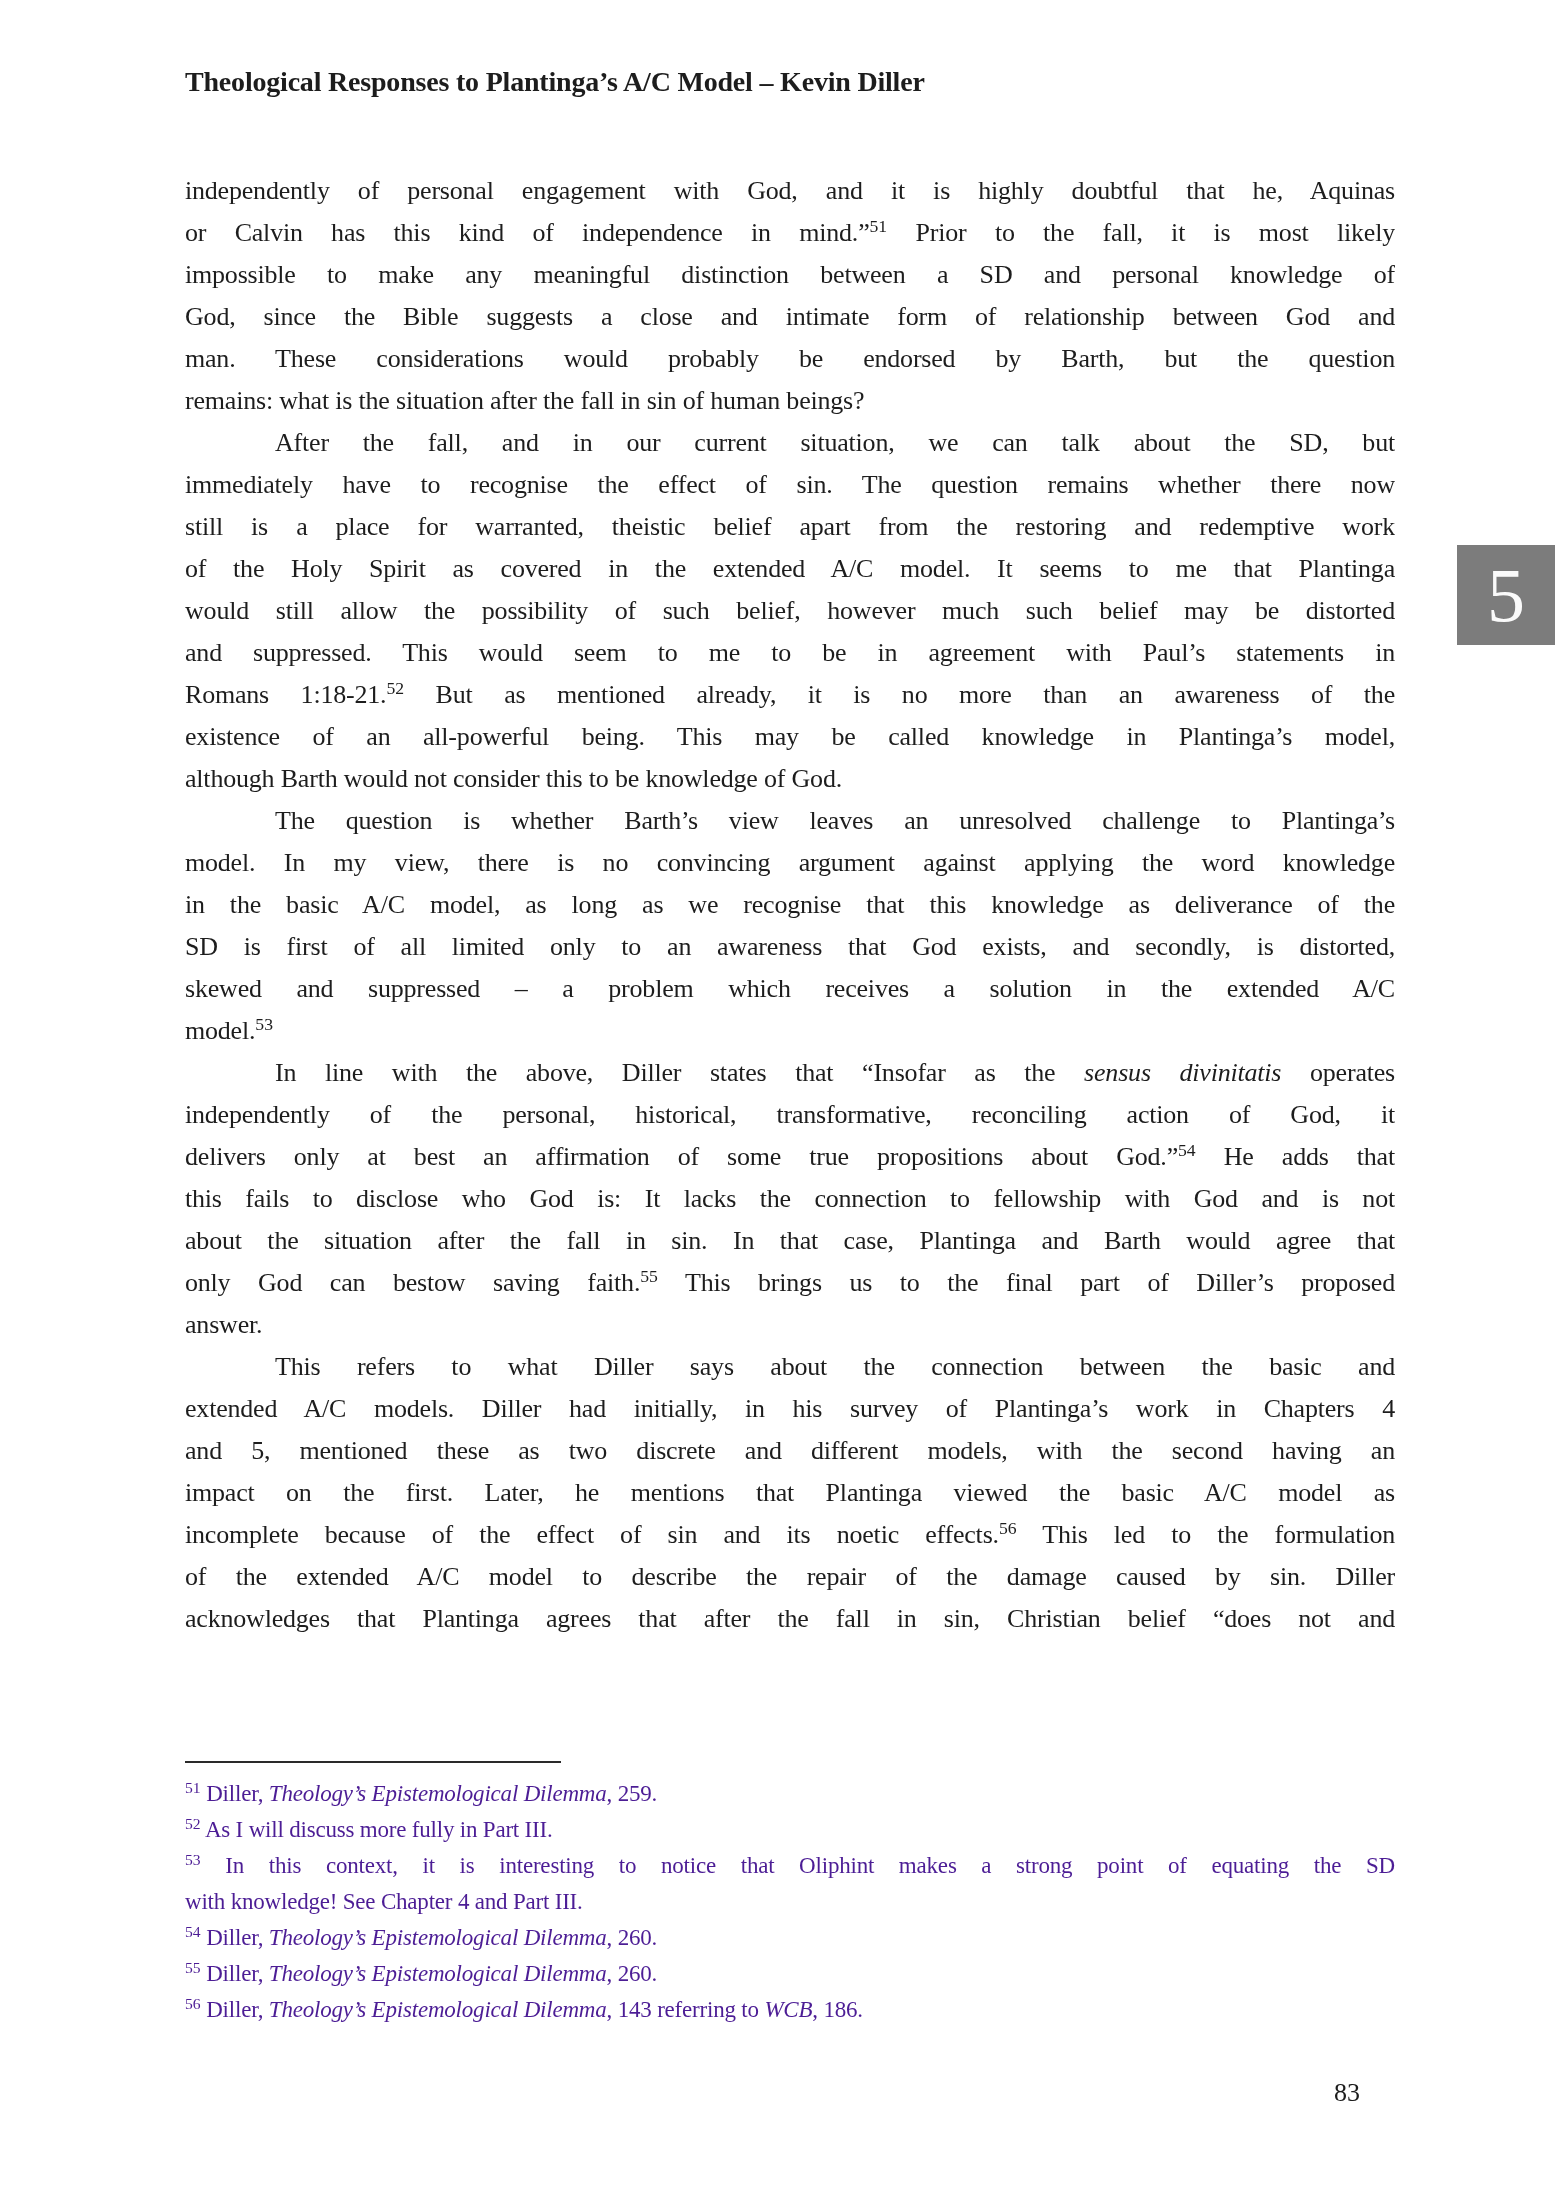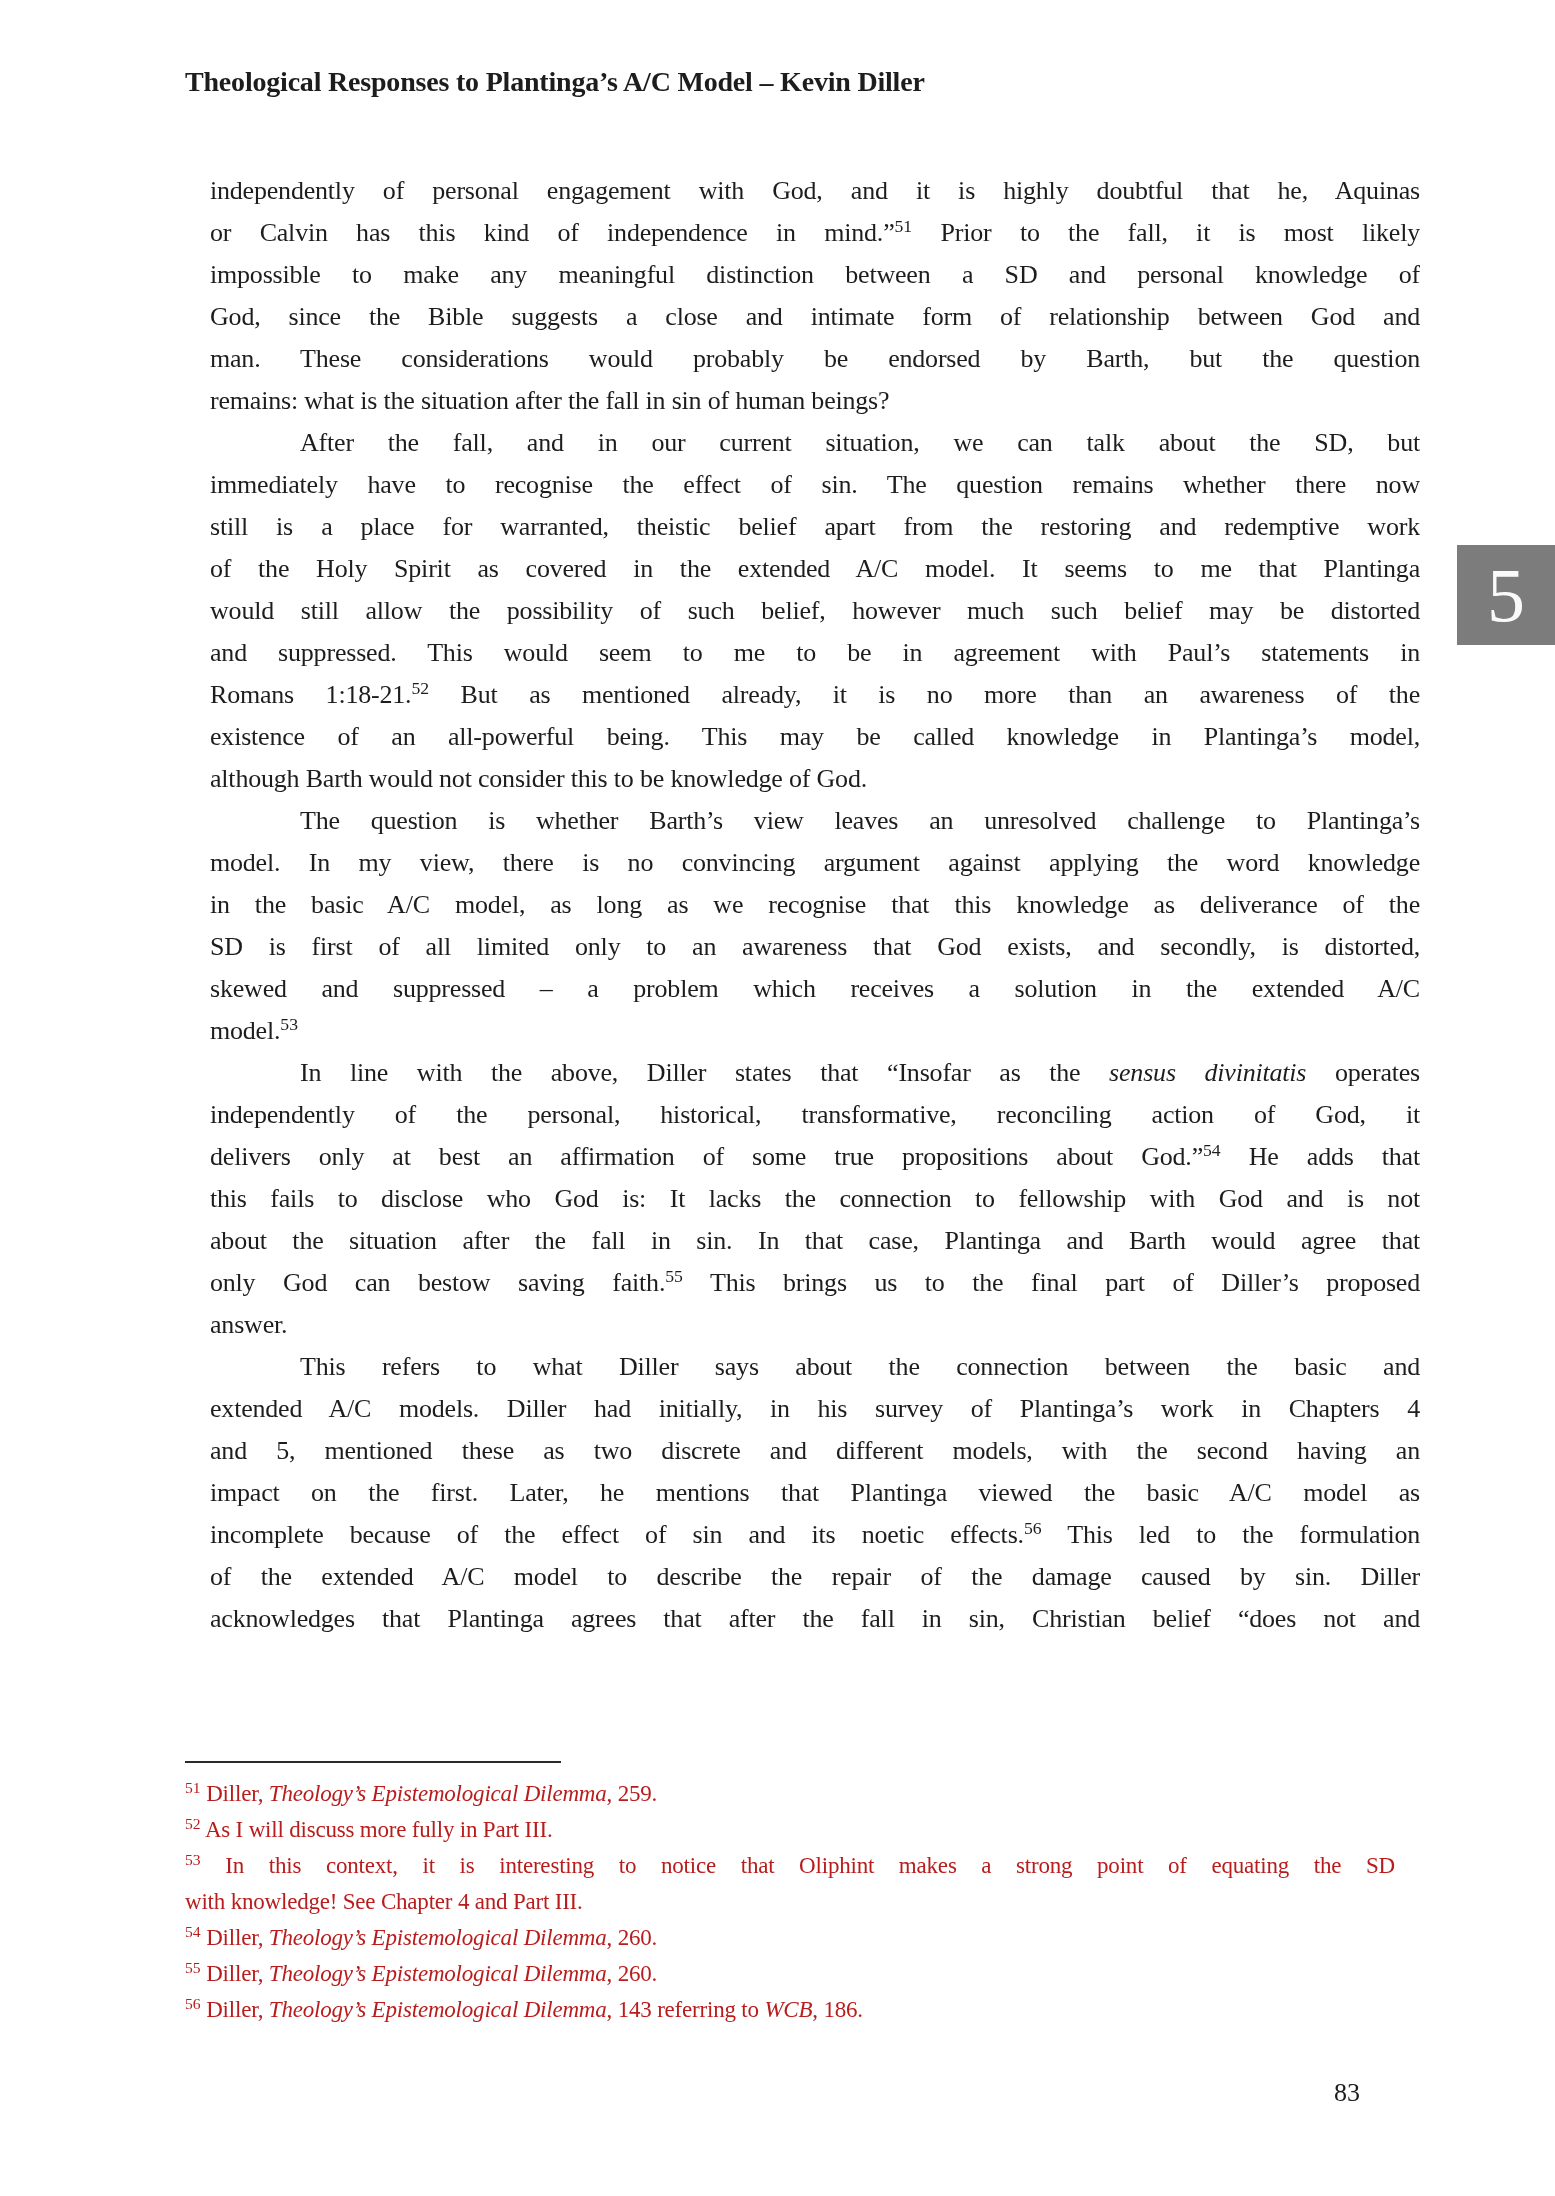--- a/index.html
+++ b/index.html
@@ -26,21 +26,21 @@
     position: absolute; left: 1457px; top: 545px;
     width: 98px; height: 100px;
     background: #7c7c7c;
     display: flex; align-items: center; justify-content: center;
   }
   .chapter-tab span {
     color: #fafafa; font-size: 76px; line-height: 100px;
   }
   .body-text {
     position: absolute; left: 185px; top: 170px; width: 1210px;
-    font-size: 26px; color: #1d1d1d; letter-spacing: -0.2px; margin-left: 25px;
+    font-size: 26px; color: #1d1d1d; letter-spacing: -0.2px;
   }
   .tline {
     height: 42px; line-height: 42px;
     text-align: justify; text-align-last: justify;
     overflow: hidden;
   }
   .tline.tlast { text-align-last: left; }
   .tline.tindent { text-indent: 90px; }
   .it { font-style: italic; }
   .sup {
@@ -48,21 +48,21 @@
     position: relative; top: -0.5em;
     letter-spacing: 0;
   }
   .footnote-rule {
     position: absolute; left: 185px; top: 1761px;
     width: 376px; height: 2px;
     background: #2a2a2a;
   }
   .footnotes {
     position: absolute; left: 185px; top: 1776px; width: 1210px;
-    font-size: 23px; color: #b91c1c; letter-spacing: -0.2px;
+    font-size: 23px; color: #4c1d95; letter-spacing: -0.2px;
   }
   .fline {
     height: 36px; line-height: 36px;
     text-align: justify; text-align-last: justify;
     overflow: hidden;
   }
   .fline.tlast { text-align-last: left; }
   .page-number {
     position: absolute; left: 170px; top: 2078px; width: 1190px;
     text-align: right;

